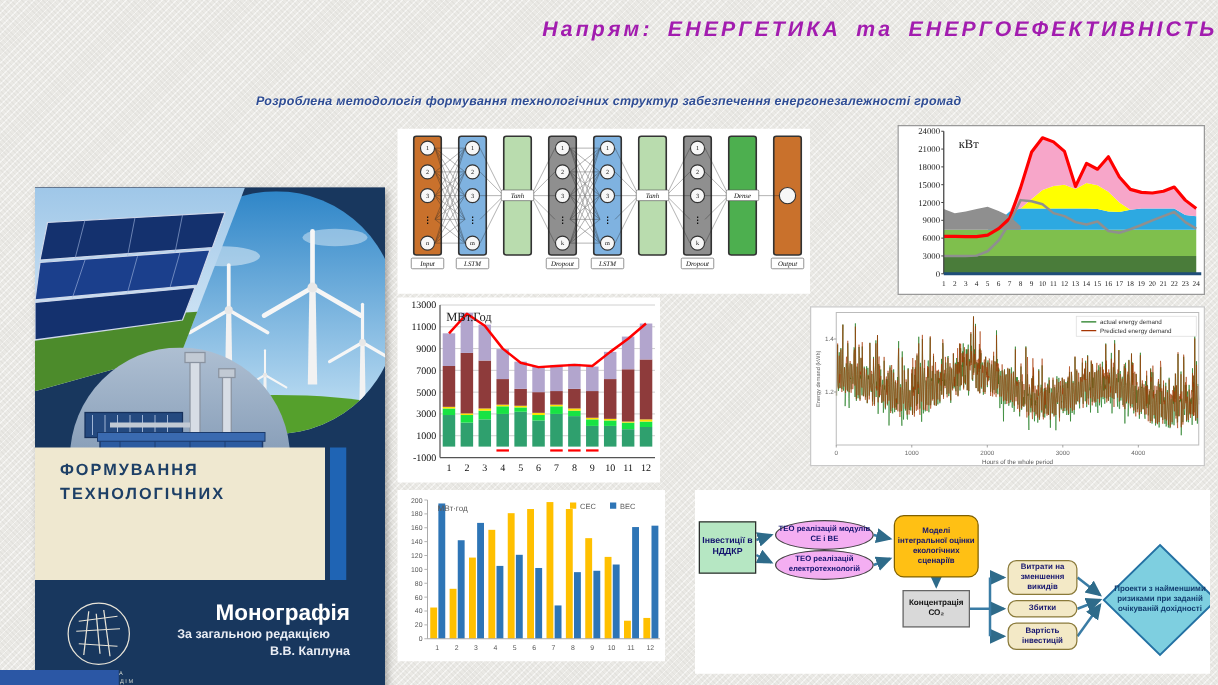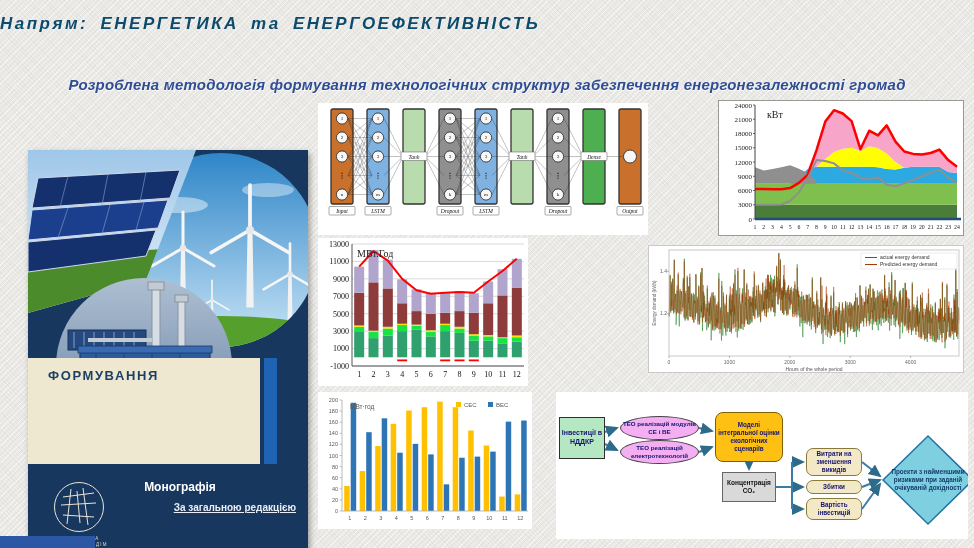--- a/index.html
+++ b/index.html
@@ -8,27 +8,27 @@
     font-family:"Liberation Sans", sans-serif;
     background-color:#eae9e5;
     background-image:
       repeating-linear-gradient(45deg, rgba(0,0,0,0.03) 0 1px, transparent 1px 3px),
       repeating-linear-gradient(-45deg, rgba(255,255,255,0.55) 0 1px, transparent 1px 4px);
     position:relative; overflow:hidden;
   }
   #stage{ position:absolute; inset:0; }
 
   .title{
-    position:absolute; top:14px; left:0; width:974px; text-align:left;
-    font-size:17px; font-weight:bold; font-style:italic; color:#0c4a6e;
+    position:absolute; top:14px; left:0; width:974px; text-align:right;
+    font-size:17px; font-weight:bold; font-style:italic; color:#a21caf;
     letter-spacing:2.5px; word-spacing:5px;
   }
   .subtitle{
     position:absolute; top:76px; left:0; width:974px; text-align:center;
-    font-size:15px; font-weight:bold; font-style:italic; color:#2f4d94;
+    font-size:10px; font-weight:bold; font-style:italic; color:#2f4d94;
     letter-spacing:0.2px; text-shadow:0.5px 0.5px 0 rgba(255,255,255,0.8);
   }
 
   
   #book{
     position:absolute; left:28px; top:110px; width:280px; height:415px;
     background:#18375e; box-shadow:2px 3px 6px rgba(0,0,0,0.35);margin-top:40px;
   }
   #book svg.art{ position:absolute; left:0; top:0; }
   .cream{
@@ -41,26 +41,26 @@
   .tab{ position:absolute; left:236px; top:208px; width:13px; height:106px; background:#1f64b4; }
   .logo{
     position:absolute; left:26px; top:332px; width:50px; height:50px;
     border:1.6px solid #e8e4d8; border-radius:50%;
   }
   .logo-cap{
     position:absolute; left:6px; top:386px; width:90px; text-align:center;
     font-size:4.5px; color:#d7dcd2; letter-spacing:1.2px; line-height:6px;
   }
   .mono{
-    position:absolute; right:28px; top:330px; width:200px; text-align:center;
-    font-size:12px; font-weight:bold; color:#ffffff;
+    position:absolute; right:28px; top:330px; width:200px; text-align:right;
+    font-size:18px; font-weight:bold; color:#ffffff;
   }
   .ed1{
-    position:absolute; right:12px; top:352px; width:220px; text-align:right;
-    font-size:10px; font-weight:bold; color:#e9edf4;text-decoration:underline;
+    position:absolute; right:44px; top:352px; width:220px; text-align:right;
+    font-size:10px; font-weight:bold; color:#e9edf4;
   }
   .ed2{
     position:absolute; right:28px; top:366px; width:220px; text-align:right;
     font-size:10px; font-weight:bold; color:#e9edf4;
   }
 
   
   .panel{ position:absolute; background:#ffffff; }
   #panel-nn   { left:318px; top:103px; width:330px; height:132px; }
   #panel-area { left:718px; top:100px; width:246px; height:136px; border:1px solid #999; }
@@ -200,20 +200,21 @@
           <line x1="124" y1="203" x2="124" y2="272"></line>
             <line x1="152" y1="203" x2="152" y2="272"></line>
         </g>
         <rect x="158" y="214" width="22" height="40" fill="#4470ad" stroke="#1b3a6b" stroke-width="0.8"></rect>
         <line x1="60" y1="190" x2="124" y2="190" stroke="#c2cad4" stroke-width="4"></line>
       </g>
     </svg>
 
     <div class="cream">
       <div>ФОРМУВАННЯ</div>
+      <div>ТЕХНОЛОГІЧНИХ</div>
     </div>
     <div class="tab"></div>
 
     <div class="logo">
       <svg width="47" height="47" viewBox="0 0 47 47">
         <g stroke="#e8e4d8" stroke-width="1">
           <line x1="8" y1="14" x2="39" y2="10"></line>
             <line x1="6" y1="22" x2="41" y2="20"></line>
           <line x1="8" y1="32" x2="39" y2="34"></line>
             <line x1="16" y1="6" x2="12" y2="41"></line>
@@ -222,20 +223,21 @@
         </g>
       </svg>
     </div>
     <div class="logo-cap">
       <span>ГЕЛЬВЕТИКА</span><br>
       <span>ВИДАВНИЧИЙ ДІМ</span>
     </div>
 
     <div class="mono">Монографія</div>
     <div class="ed1">За загальною редакцією</div>
+    <div class="ed2">В.В. Каплуна</div>
   </div>
 
   <div class="panel" id="panel-nn">
     <svg id="nn-svg" width="330" height="132">
         <rect x="13" y="6" width="22" height="95" rx="2" fill="#c9712c" stroke="#333" stroke-width="1.3"></rect>
         <rect x="49" y="6" width="22" height="95" rx="2" fill="#7fb2e0" stroke="#333" stroke-width="1.3"></rect>
         <rect x="85" y="6" width="22" height="95" rx="2" fill="#b9dcae" stroke="#333" stroke-width="1.3"></rect>
         <rect x="121" y="6" width="22" height="95" rx="2" fill="#8f8f8f" stroke="#333" stroke-width="1.3"></rect>
         <rect x="157" y="6" width="22" height="95" rx="2" fill="#7fb2e0" stroke="#333" stroke-width="1.3"></rect>
         <rect x="193" y="6" width="22" height="95" rx="2" fill="#b9dcae" stroke="#333" stroke-width="1.3"></rect>

